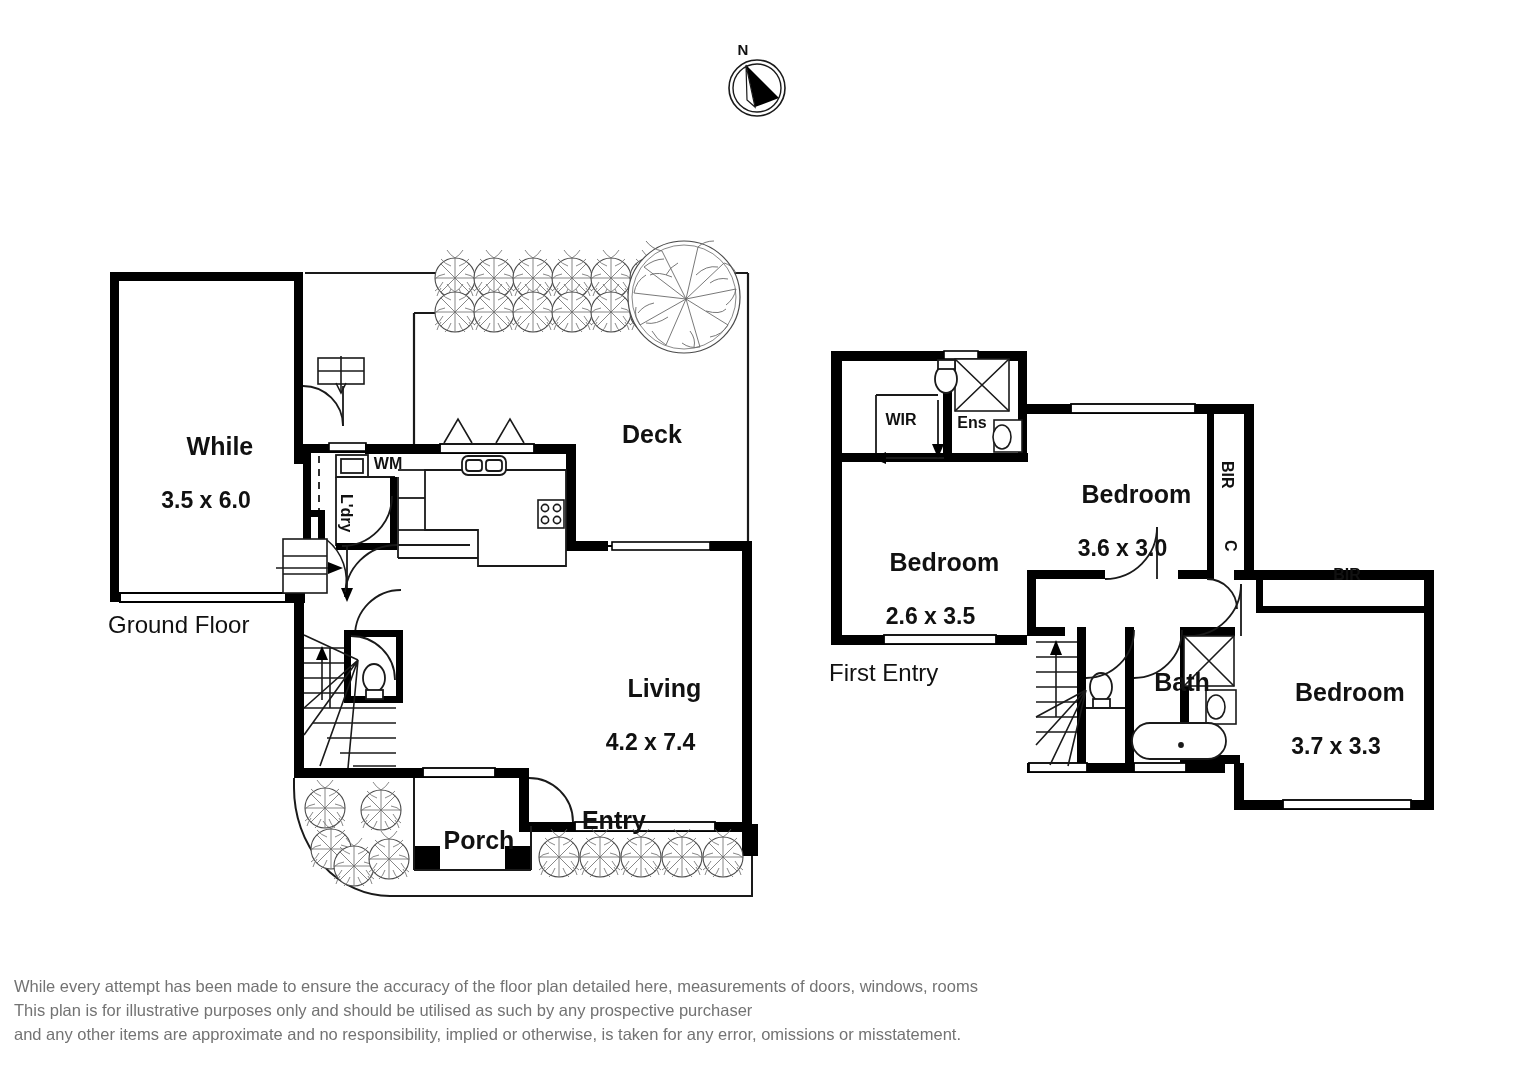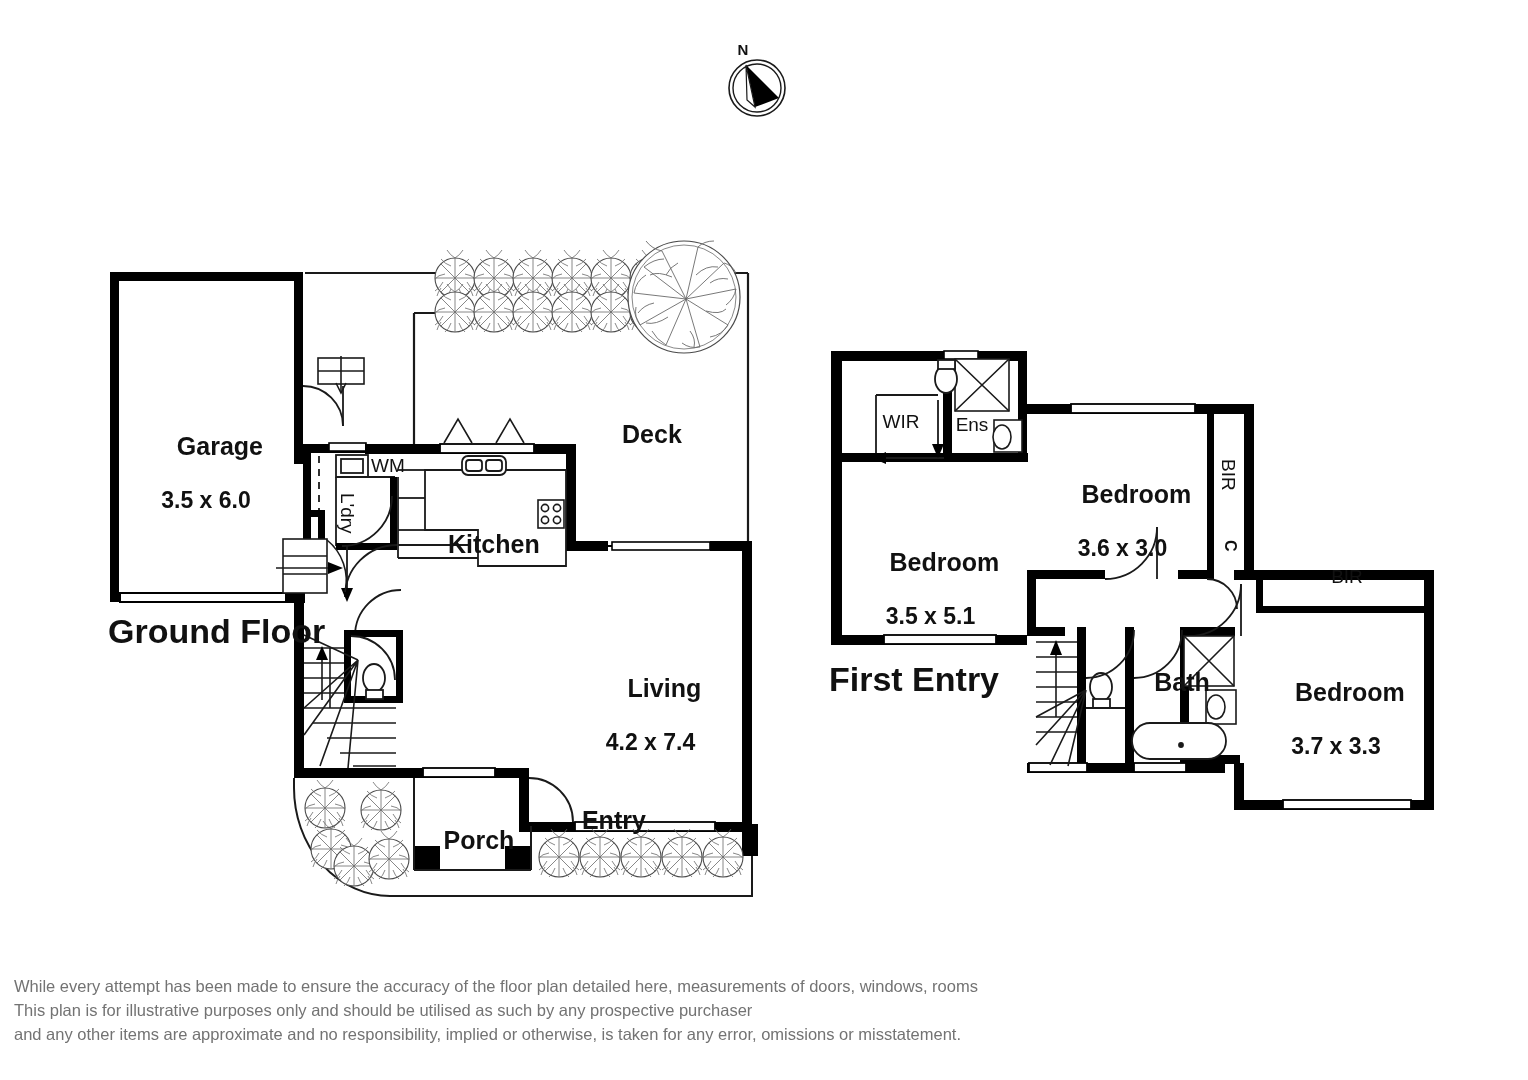--- a/index.html
+++ b/index.html
@@ -14,23 +14,23 @@
     position:absolute;
     font-family:"Liberation Sans", sans-serif;
     color:#111;
     white-space:pre;
     line-height:1.12;
     text-align:center;
     font-weight:700;
   }
   .lbl.room{font-size:25px;}
   .lbl.room .dim{display:block;font-size:23px;font-weight:700;}
-  .lbl.small{font-size:19px;font-weight:400;}
+  .lbl.small{font-size:16px;font-weight:700;}
   .lbl.tiny{font-size:16px;font-weight:700;}
-  .lbl.floor{font-size:34px;font-weight:700;}
+  .lbl.floor{font-size:24px;font-weight:400;}
   .lbl.vert{writing-mode:vertical-rl; text-orientation:mixed;}
   .lbl.compassN{font-size:15px;font-weight:700;}
 
   #footer{
     position:absolute;left:14px;top:975px;width:1528px;
     font-size:16.5px;line-height:1.45;
     font-family:"Liberation Sans", sans-serif;color:#737373;font-weight:400;
   }
   #footer div{white-space:pre;}
 </style>
@@ -421,27 +421,24 @@
       </g>
 
     </g>
   </svg>
 
   <div class="lbl compassN" style="left:733px;top:42px;width:20px;">N</div>
 
   <div class="lbl floor" style="left:108px;top:612px;width:220px;text-align:left;">Ground Floor</div>
 
   <div class="lbl room" style="left:96px;top:404px;width:220px;">
-    <span>Garage</span>
+    <span>While</span>
     <span class="dim">3.5 x 6.0</span>
   </div>
 
-  <div class="lbl room" style="left:400px;top:502px;width:160px;">
-    <span>Kitchen</span>
-  </div>
 
 
   <div class="lbl room" style="left:568px;top:646px;width:165px;">
     <span>Living</span>
     <span class="dim">4.2 x 7.4</span>
   </div>
 
   <div class="lbl room" style="left:406px;top:798px;width:118px;">
     <span>Porch</span>
   </div>
@@ -454,21 +451,21 @@
     <span>Entry</span>
   </div>
 
   <div class="lbl small vert" style="left:337px;top:480px;height:66px;">L'dry</div>
   <div class="lbl small" style="left:366px;top:455px;width:44px;">WM</div>
 
   <div class="lbl floor" style="left:829px;top:660px;width:200px;text-align:left;">First Entry</div>
 
   <div class="lbl room" style="left:848px;top:520px;width:165px;">
     <span>Bedroom</span>
-    <span class="dim">3.5 x 5.1</span>
+    <span class="dim">2.6 x 3.5</span>
   </div>
 
   <div class="lbl room" style="left:1040px;top:452px;width:165px;">
     <span>Bedroom</span>
     <span class="dim">3.6 x 3.0</span>
   </div>
 
   <div class="lbl room" style="left:1252px;top:650px;width:168px;">
     <span>Bedroom</span>
     <span class="dim">3.7 x 3.3</span>

